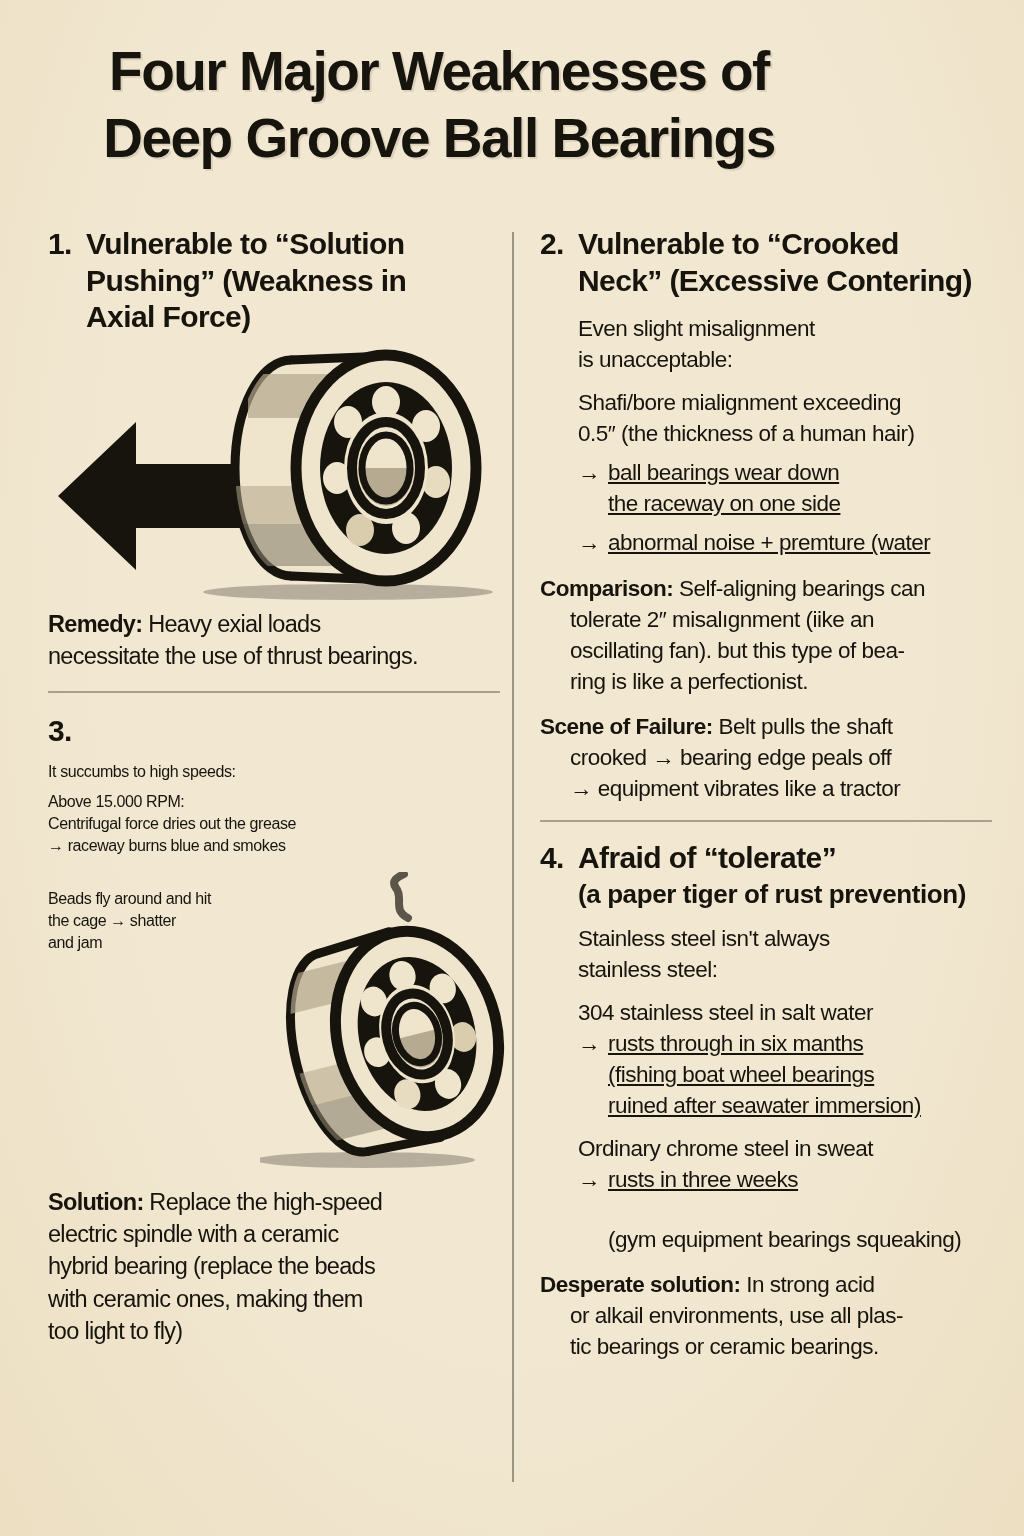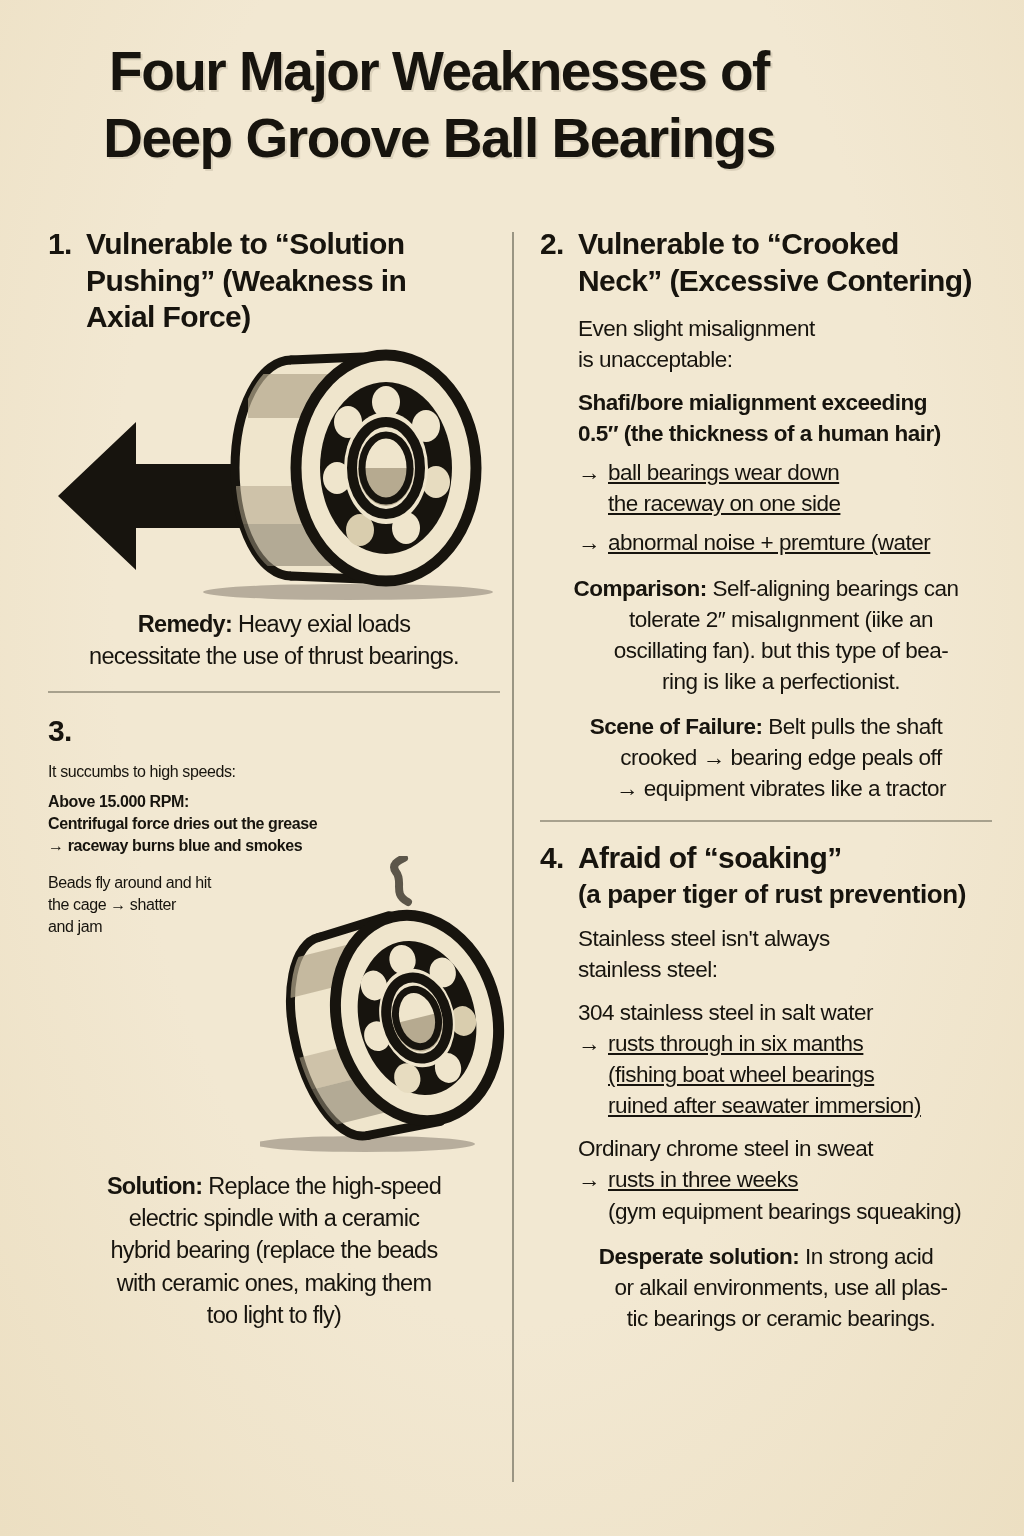--- a/index.html
+++ b/index.html
@@ -25,38 +25,38 @@
   .col.left{left:48px;width:452px;}
   .col.right{left:540px;width:452px;}
 
   .sec-head{display:flex;font-size:30px;font-weight:700;letter-spacing:-0.6px;line-height:1.22;margin:0 0 6px 0;}
   .sec-head .num{flex:0 0 38px;}
   .head-text{white-space:pre-line;}
   .sub-head{font-size:26px;font-weight:700;letter-spacing:-0.4px;margin-top:3px;white-space:pre-line;}
 
   p{margin:0;}
   .body-par{font-size:16px;line-height:1.38;letter-spacing:-0.4px;white-space:pre-line;}
-  .bold-par{font-weight:700;}
+  .bold-par{font-weight:400;}
   .lead{font-weight:700;}
-  .lead-par{font-size:23.5px;line-height:1.38;letter-spacing:-0.7px;white-space:pre-line;text-align:center;}
+  .lead-par{font-size:23.5px;line-height:1.38;letter-spacing:-0.7px;white-space:pre-line;}
 
   .col.right .body-par, .col.right .lead-par{font-size:22.5px;letter-spacing:-0.5px;}
   .indent{padding-left:38px;}
   .hang{padding-left:30px;text-indent:-30px;}
 
   .arrow-item{display:flex;padding-left:38px;font-size:22.5px;line-height:1.38;letter-spacing:-0.5px;}
   .arrow-item .arr{flex:0 0 30px;}
   .arrow-item .atext{white-space:pre-line;text-decoration:underline;}
-  .note{font-size:21px;letter-spacing:-0.5px;}
+  .note{font-size:21px;letter-spacing:-0.5px;margin-top:28px;}
 
   .hdivider{border:none;border-top:2px solid #8f8a77;opacity:.75;margin:18px 0 20px 0;}
   .col.right .hdivider{margin:16px 0 18px 0;}
 
   .illus1{display:block;margin:10px 0 4px 0;}
-  .beads-wrap{position:relative;height:290px;margin-top:14px;}
+  .beads-wrap{position:relative;height:290px;margin-top:30px;}
   .beads-text{max-width:250px;}
   .illus2{position:absolute;top:-16px;right:-10px;}
 
   .mt8{margin-top:8px;} .mt12{margin-top:12px;} .mt14{margin-top:14px;}
 </style>
 </head>
 <body>
 
 <h1 class="title">Four Major Weaknesses of
 Deep Groove Ball Bearings</h1>
@@ -201,21 +201,21 @@
 
   <p class="lead-par hang mt14"><b class="lead">Scene of Failure:</b> <span>Belt pulls the shaft
 crooked → bearing edge peals off
 → equipment vibrates like a tractor</span></p>
 
   <hr class="hdivider">
 
   <div class="sec-head">
     <span class="num">4.</span>
     <span>
-      <span class="head-text">Afraid of “soaking”</span>
+      <span class="head-text">Afraid of “tolerate”</span>
       <div class="sub-head">(a paper tiger of rust prevention)</div>
     </span>
   </div>
 
   <p class="body-par indent mt12">Stainless steel isn't always
 stainless steel:</p>
 
   <p class="body-par indent mt12">304 stainless steel in salt water</p>
   <div class="arrow-item">
     <span class="arr">→</span>

